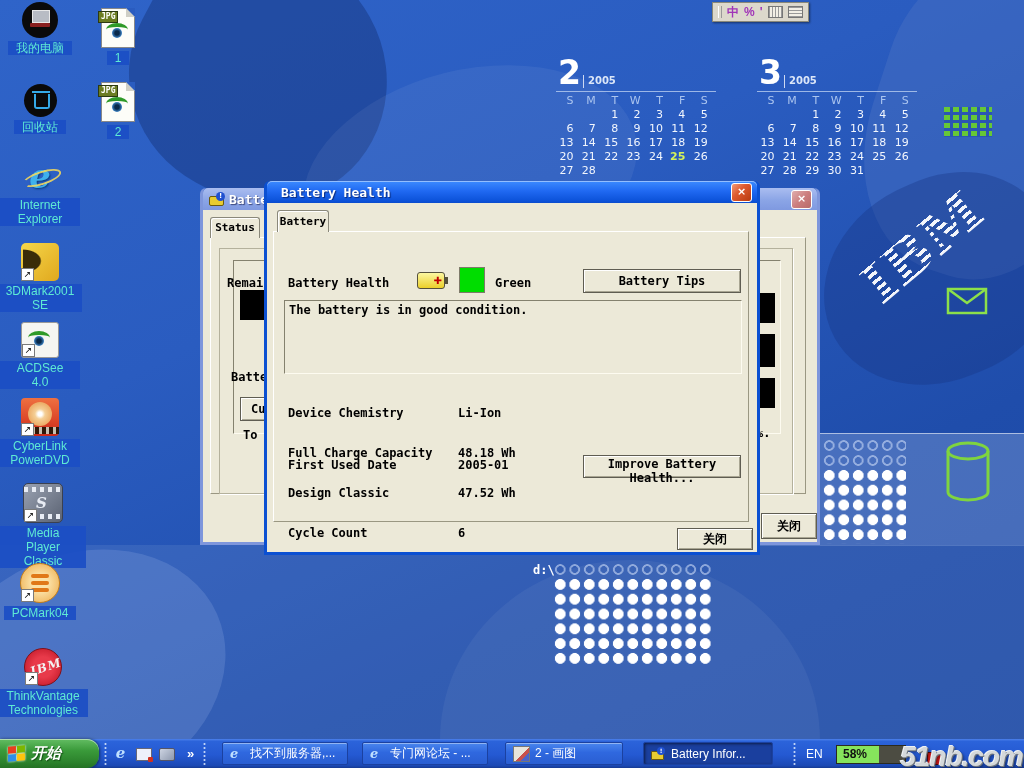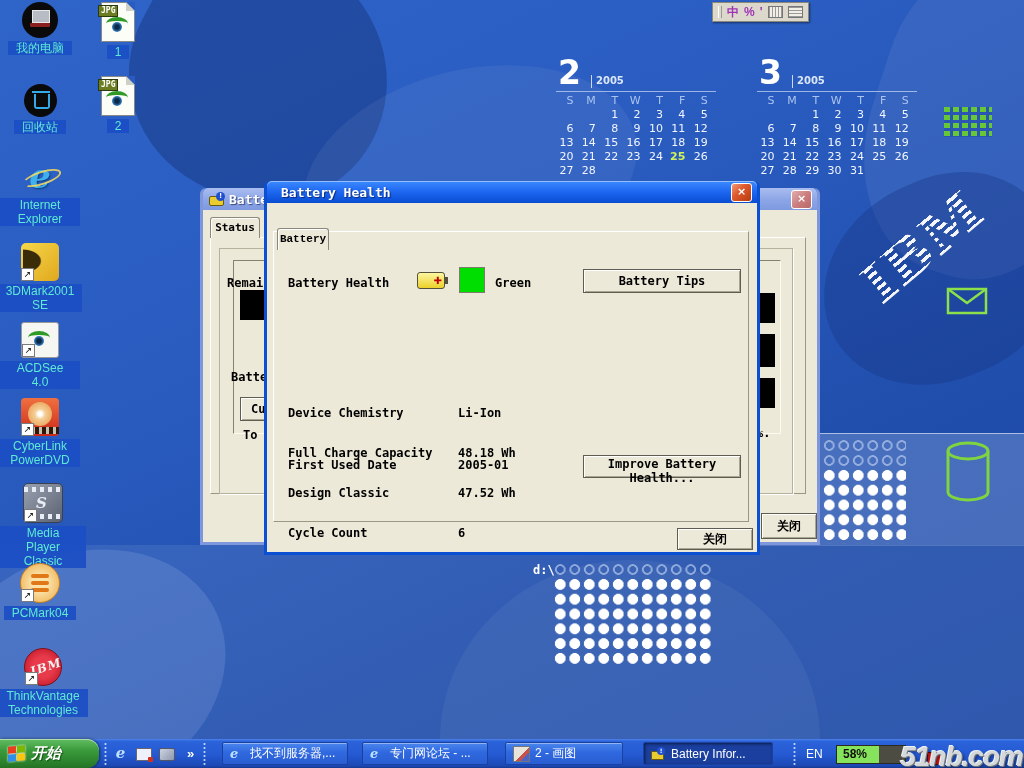--- a/index.html
+++ b/index.html
@@ -8,21 +8,21 @@
     background:linear-gradient(155deg,#2f64c9 0%,#2a5cc0 35%,#1f4dab 70%,#1c47a2 100%);}
   .abs{position:absolute;}
   
   .leaf{position:absolute;pointer-events:none;}
   .band{position:absolute;pointer-events:none;}
   
   .cal{position:absolute;width:160px;color:#fff;}
   .cal-title{height:33px;display:flex;align-items:flex-end;padding-left:2px;}
   .cal-month{font:bold 33px/0.9 "DejaVu Sans",sans-serif;color:#fff;}
   .cal-year{font:bold 10px "DejaVu Sans",sans-serif;color:#dbe6f8;border-left:1px solid #cdd9f2;
-    margin-left:10px;padding-left:4px;padding-bottom:2px;}
+    margin-left:2px;padding-left:4px;padding-bottom:2px;}
   .cal-grid{display:grid;grid-template-columns:repeat(7,22.4px);}
   .cal-cell{height:14px;font:11px/14px "DejaVu Sans",sans-serif;text-align:right;padding-right:5px;}
   .cal-heads{border-top:1px solid rgba(195,214,243,.75);margin-top:3px;padding-top:2px;color:#aac4ef;}
   .cal-cells{color:#f2f6fd;}
   .cal-feb .cal-cell:nth-child(27){color:#d4f25a;font-weight:bold;}
   
   .dots-hollow{position:absolute;pointer-events:none;
     background-image:radial-gradient(circle,transparent 3.4px,rgba(215,228,252,.55) 3.6px,rgba(215,228,252,.55) 5px,transparent 5.6px);
     background-size:14.5px 15px;}
   .dots-filled{position:absolute;pointer-events:none;
@@ -41,21 +41,21 @@
   
   .icon-cell{position:absolute;display:flex;flex-direction:column;align-items:center;gap:3px;
     text-align:center;cursor:default;}
   .icon-label{font:12px/14px "Liberation Sans",sans-serif;color:#5eead4;background:rgba(27,78,196,.92);
     padding:0 8px;max-width:86px;}
   .blkcirc{width:36px;height:36px;border-radius:50%;background:#0a0a0a;position:relative;}
   .shortcut{position:absolute;left:0;bottom:0;width:11px;height:11px;background:#fff;
     border:1px solid #7a7a7a;font:9px/11px "DejaVu Sans",sans-serif;color:#000;text-align:center;}
   .sq-icon{width:38px;height:38px;border-radius:5px;position:relative;}
   
-  .jpgpage{width:32px;height:38px;background:#fdfdf8;border:1px solid #888;position:relative;}
+  .jpgpage{width:32px;height:38px;background:#fdfdf8;border:1px solid #888;position:relative;margin-top:6px;}
   .jpgpage .fold{position:absolute;right:-1px;top:-1px;width:0;height:0;
     border-left:9px solid #cfcfc6;border-top:9px solid #2a5cc0;}
   .jpgbadge{position:absolute;left:-4px;top:2px;background:#6b7c22;border:1px solid #2c3a12;
     color:#fff;font:bold 8px/10px "DejaVu Sans Mono",monospace;padding:0 2px;}
   .mini-eye{position:absolute;left:4px;top:14px;width:22px;height:16px;}
   .mini-eye .brow{position:absolute;left:0;top:0;width:22px;height:9px;border-top:4px solid #2f9a28;
     border-radius:50% 50% 0 0;}
   .mini-eye .iris{position:absolute;left:6px;top:5px;width:10px;height:10px;border-radius:50%;
     background:radial-gradient(circle,#0a2a4a 30%,#3f86c8 70%,#9cc4e4 100%);}
   
@@ -404,29 +404,30 @@
       <div class="abs bevel-btn" style="left:558px;top:303px;width:54px;height:24px;line-height:24px;font-family:'Liberation Sans',sans-serif;z-index:4;">关闭</div>
     </div>
   </div>
 
   <div class="win frame-active" style="left:264px;top:181px;width:490px;height:371px;z-index:20;">
     <div class="tbar tbar-active">
       <span class="tbar-text" style="padding-left:8px;">Battery Health</span>
       <div class="xbtn xbtn-red">×</div>
     </div>
     <div class="dlg-body">
-      <div class="tab" style="left:10px;top:25px;width:50px;height:21px;line-height:21px;font-family:Liberation Mono, monospace;">Battery</div>
+      <div class="tab" style="left:10px;top:7px;width:50px;height:21px;line-height:21px;">Battery</div>
       <div class="tabpage" style="left:6px;top:28px;width:474px;height:289px;"></div>
       <div class="abs dlabel" style="left:21px;top:73px;z-index:3;">Battery Health</div>
       <div class="abs bat-sm" style="left:150px;top:69px;z-index:3;">
           <span class="plus">✚</span>
         </div>
       <div class="abs statusq" style="left:192px;top:64px;z-index:3;"></div>
       <div class="abs dlabel" style="left:228px;top:73px;z-index:3;">Green</div>
       <button class="abs bevel-btn" style="left:316px;top:66px;width:158px;height:24px;z-index:3;">Battery Tips</button>
+      <div class="abs sunken" style="left:17px;top:97px;width:458px;height:74px;z-index:3;padding:2px 4px;box-sizing:border-box;font:bold 12px/15px 'DejaVu Sans Mono',monospace;">The battery is in good condition.</div>
       <div class="abs" style="left:21px;top:175px;z-index:3;">
 
       <div class="detail-row">
           <span class="d-label">Device Chemistry</span><span class="d-value">Li-Ion</span>
         </div>
           <div class="detail-row">
           <span class="d-label">Full Charge Capacity</span><span class="d-value">48.18 Wh</span>
         </div>
           <div class="detail-row">
           <span class="d-label">Design Classic</span><span class="d-value">47.52 Wh</span>

